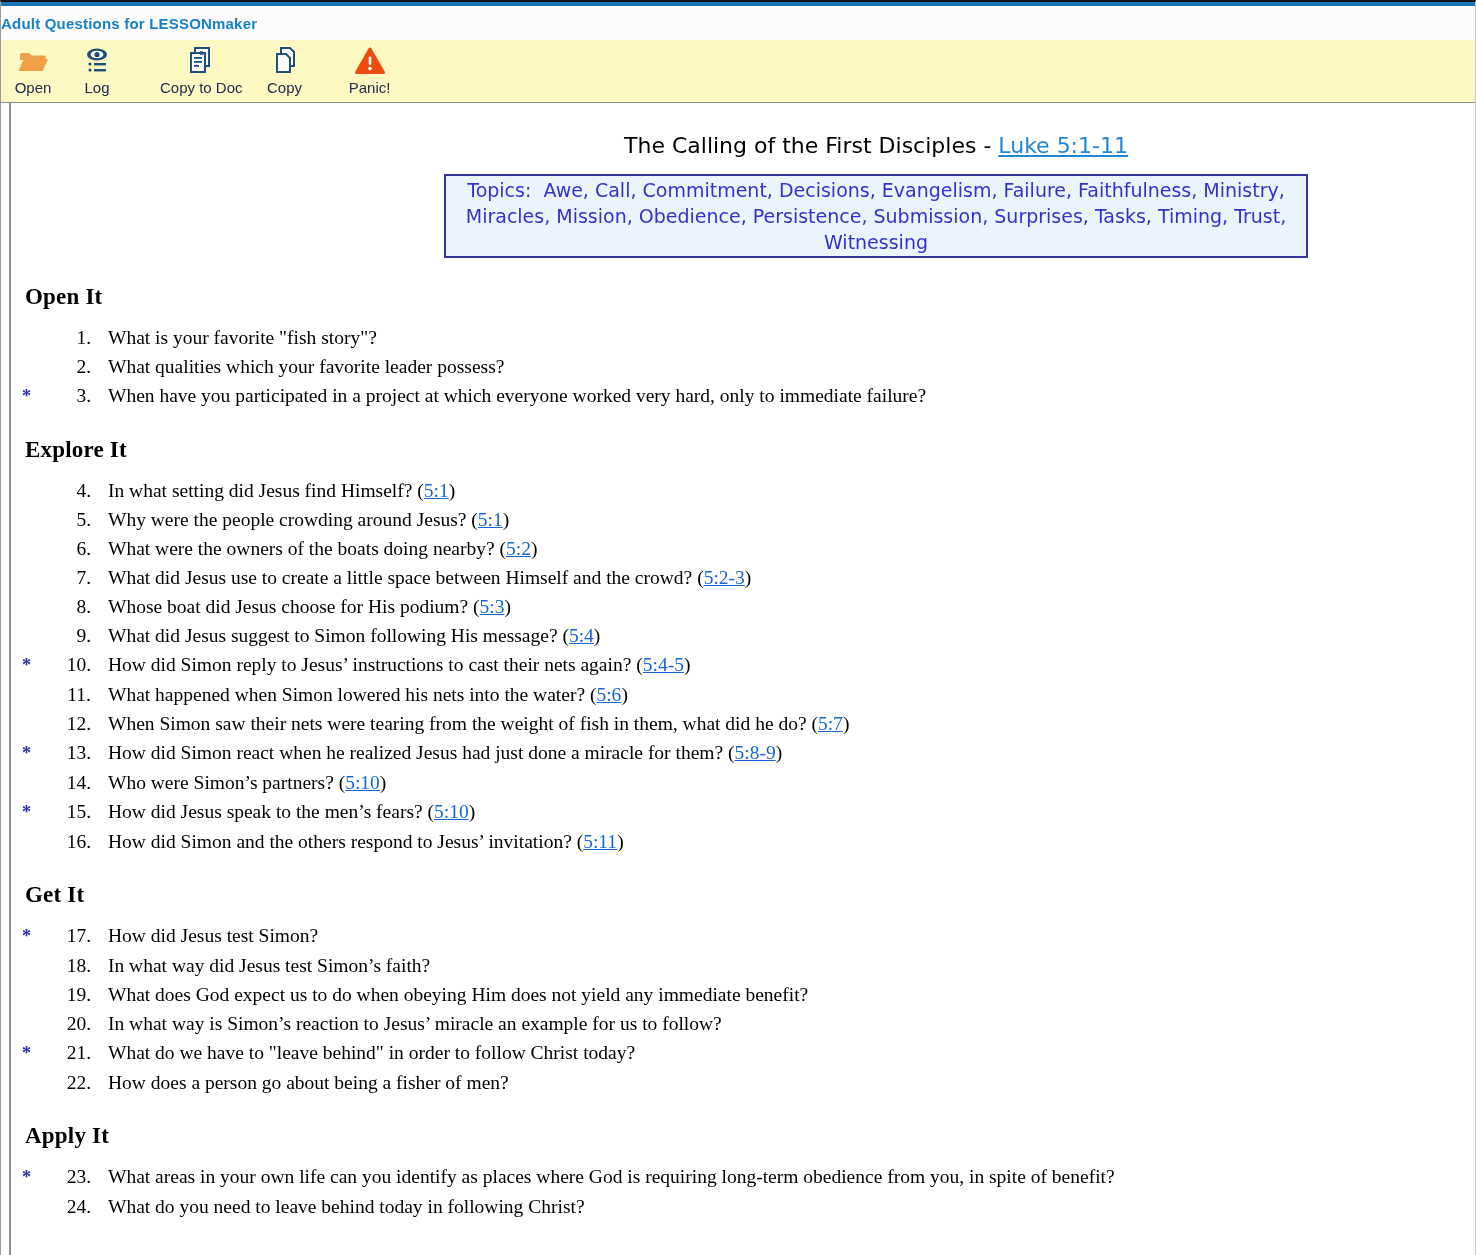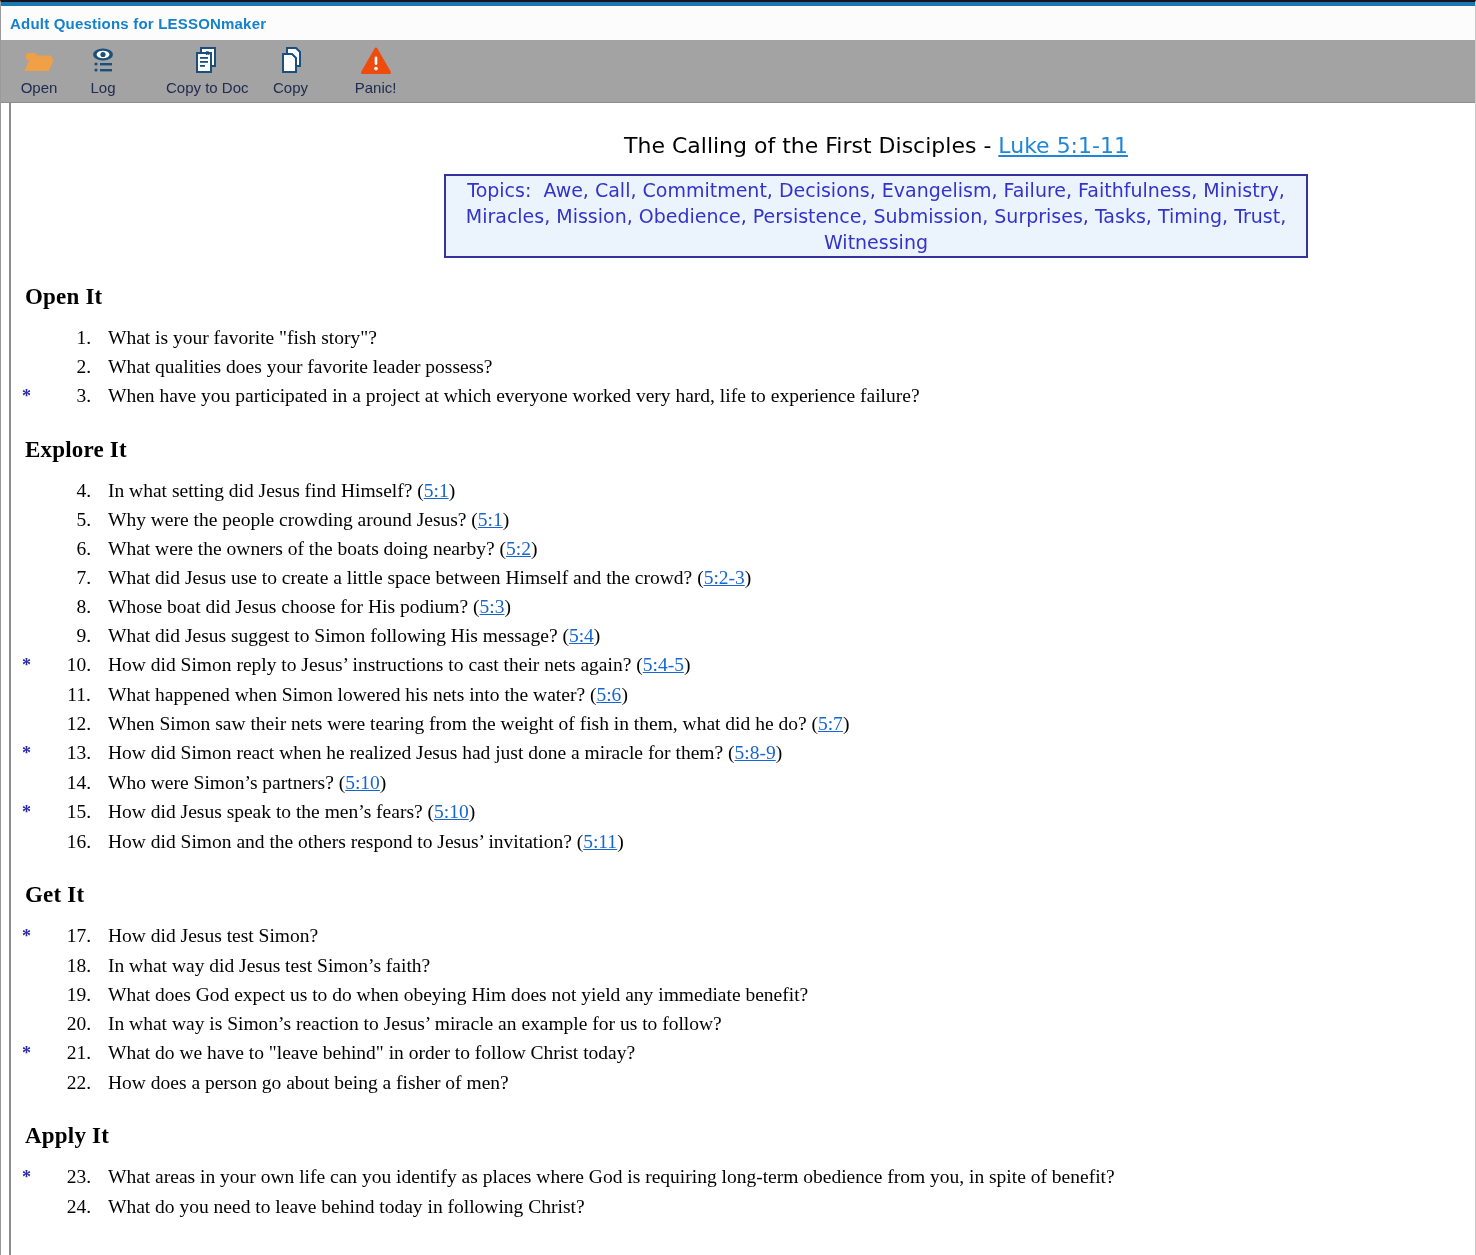--- a/index.html
+++ b/index.html
@@ -10,31 +10,30 @@
     width:1476px; min-height:1255px; background:#ffffff;
     border-left:1px solid #9a9a9a; border-right:1px solid #c9c9c9;
     border-top:2px solid #16161f;
     display:flex; flex-direction:column;
   }
   .top-accent { height:4px; background:var(--c-top-accent,#1b76b4); }
 
   
   .title-bar {
     height:34px; background:#fcfcfc; display:flex; align-items:center;
-    padding-left:9px;
   }
   .title-bar .app-title {
     color:var(--c-app-title,#1581cb); font-weight:bold; font-size:15px;
     letter-spacing:.2px;
   }
 
   
   .toolbar {
-    height:63px; background:#a3a3a3; border-bottom:1px solid #8f8f8f;
-    display:flex; align-items:flex-end; padding-left:6px;
+    height:63px; background:#fef9c3; border-bottom:1px solid #8f8f8f;
+    display:flex; align-items:flex-end; 
   }
   .tb-btn {
     background:transparent; border:none; cursor:pointer;
     display:flex; flex-direction:column; align-items:center; justify-content:flex-end;
     padding:5px 10px 6px 10px; min-width:64px;
   }
   .tb-btn .tb-icon { height:32px; display:flex; align-items:center; justify-content:center; }
   .tb-btn .tb-label {
     font-size:15px; color:var(--c-toolbar-label,#222b50); margin-top:2px;
     font-family:"Liberation Sans", sans-serif; white-space:nowrap;
@@ -178,26 +177,26 @@
     <div class="sections" id="sections-root">
         <div class="section-heading">Open It</div>
         <div class="q-row">
           <span class="q-star"></span>
           <span class="q-num">1.</span>
           <span class="q-text">What is your favorite "fish story"?</span>
         </div>
         <div class="q-row">
           <span class="q-star"></span>
           <span class="q-num">2.</span>
-          <span class="q-text">What qualities does your favorite leader possess?</span>
+          <span class="q-text">What qualities which your favorite leader possess?</span>
         </div>
         <div class="q-row">
           <span class="q-star">*</span>
           <span class="q-num">3.</span>
-          <span class="q-text">When have you participated in a project at which everyone worked very hard, life to experience failure?</span>
+          <span class="q-text">When have you participated in a project at which everyone worked very hard, only to immediate failure?</span>
         </div>
         <div class="section-heading">Explore It</div>
         <div class="q-row">
           <span class="q-star"></span>
           <span class="q-num">4.</span>
           <span class="q-text">In what setting did Jesus find Himself?<span class="q-ref"> (<a class="ref-link" href="#">5:1</a>)</span></span>
         </div>
         <div class="q-row">
           <span class="q-star"></span>
           <span class="q-num">5.</span>

